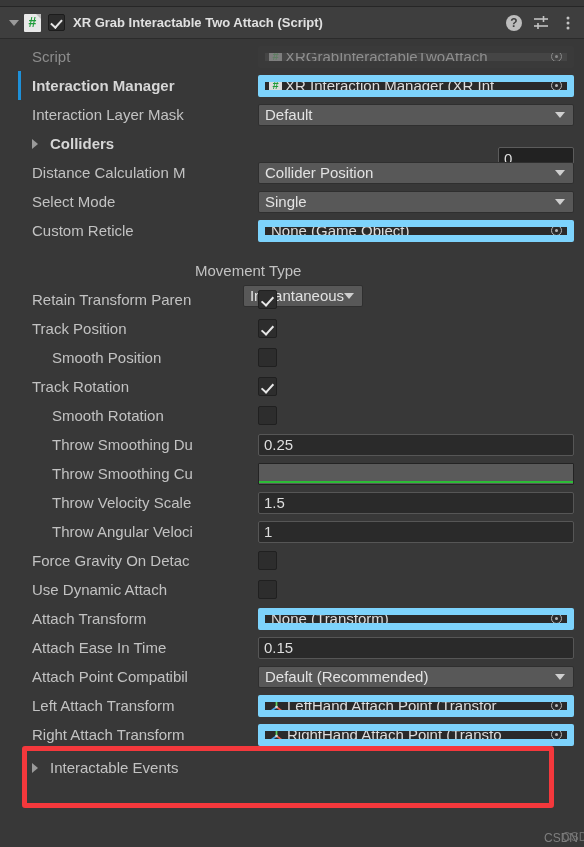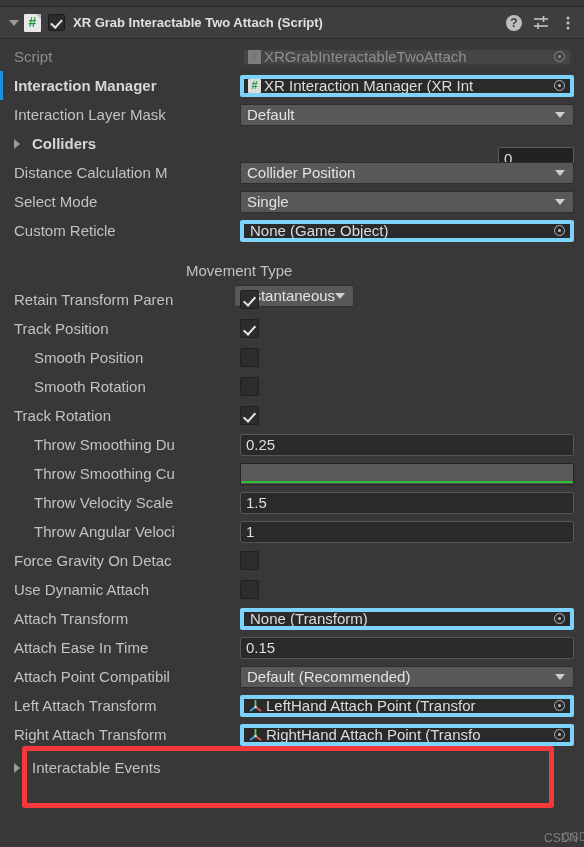--- a/index.html
+++ b/index.html
@@ -125,20 +125,21 @@
     font-size: 12px;
     font-weight: bold;
     color: #3e3e3e;
   }
   .ico-preset svg, .ico-kebab svg { display: block; }
 
   
   .body-area {
     padding-top: 3px;
     background: #383838;
+    margin-left: 18px;
   }
   .row {
     height: 29px;
     display: flex;
     align-items: center;
     position: relative;
     padding-left: 14px;
     box-sizing: border-box;
   }
   .row.gap-above { margin-top: 11px; flex-direction: column; }
@@ -173,21 +174,21 @@
     border-bottom: 5px solid transparent;
     border-left: 6px solid #9a9a9a;
   }
 
   .field { flex: 1 1 auto; min-width: 0; position: relative; padding-right: 10px; }
 
   
   .objfield {
     height: 22px;
     background: #2a2a2a;
-    border: 4px solid #7dd3fc;
+    border: 7px solid #7dd3fc;
     border-radius: 2px;
     display: flex;
     align-items: center;
     box-sizing: border-box;
     overflow: hidden;
     position: relative;
     padding-left: 4px;
   }
   .objfield.disabled { background: #454545; border-color: #3a3a3a; }
   .objfield .oftext {
@@ -498,30 +499,30 @@
   </div>
 
   <div class="row">
     <div class="label indent1">Smooth Position</div>
     <div class="field">
       <div class="cbox"></div>
     </div>
   </div>
 
   <div class="row">
+    <div class="label">Track Rotation</div>
+    <div class="field">
+      <div class="cbox on"></div>
+    </div>
+  </div>
+
+  <div class="row">
     <div class="label indent1">Smooth Rotation</div>
     <div class="field">
       <div class="cbox"></div>
-    </div>
-  </div>
-
-  <div class="row">
-    <div class="label">Track Rotation</div>
-    <div class="field">
-      <div class="cbox on"></div>
     </div>
   </div>
 
 
   <div class="row">
     <div class="label indent1">Throw Smoothing Du</div>
     <div class="field">
       <div class="textinput">0.25</div>
     </div>
   </div>

